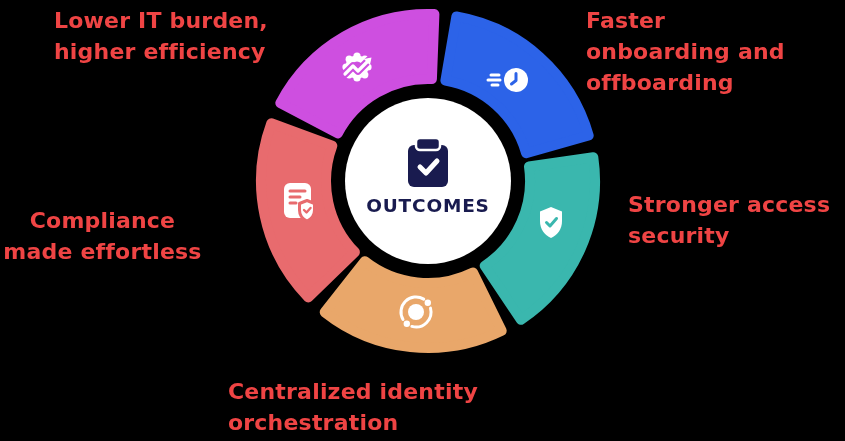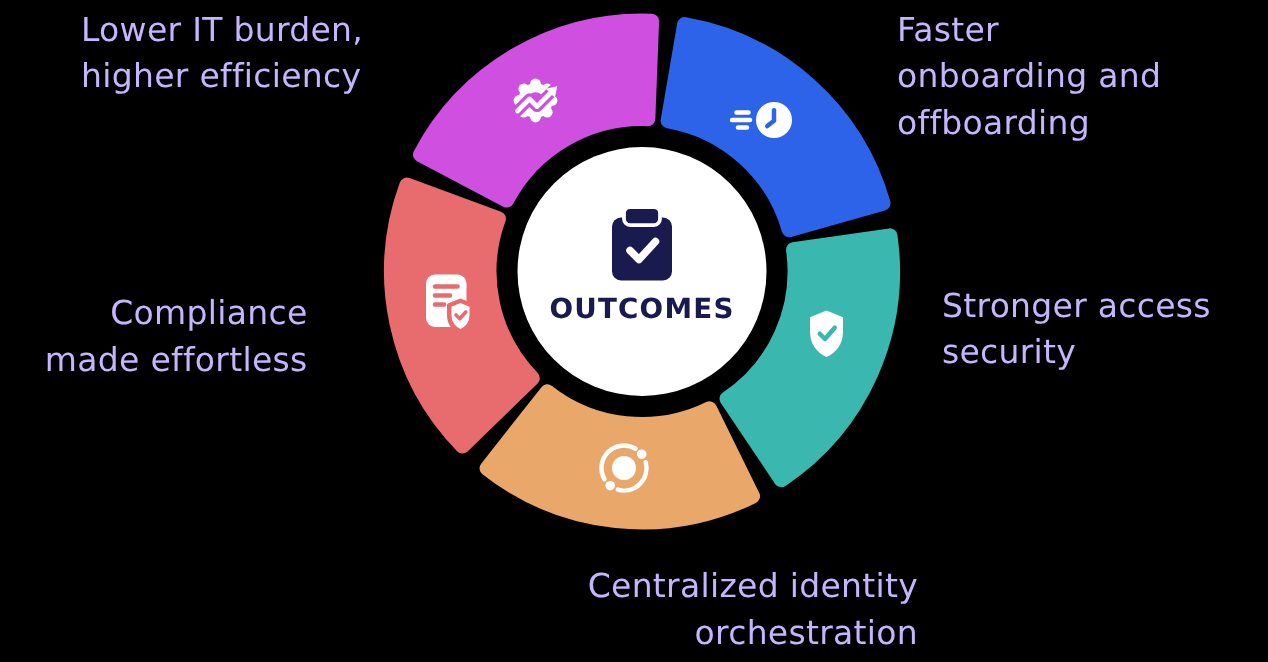--- a/index.html
+++ b/index.html
@@ -1,25 +1,25 @@
 <!DOCTYPE html>
 <html><head>
 <meta charset="utf-8">
 <style>
   *{margin:0;padding:0;box-sizing:border-box}
   html,body{width:845px;height:441px;background:#000;overflow:hidden}
   body{position:relative;font-family:"DejaVu Sans","Liberation Sans",sans-serif}
   #wheel-svg{position:absolute;left:0;top:0;display:block}
-  .label{position:absolute;color:#c4b5fd;font-size:22px;line-height:31px;
-         white-space:pre-line;letter-spacing:.2px;font-weight:400}
+  .label{position:absolute;color:#ef4444;font-size:22px;line-height:31px;
+         white-space:pre-line;letter-spacing:.2px;font-weight:700}
   #label-lower{left:54px;top:5px}
-  #label-faster{left:598px;top:5px}
+  #label-faster{left:586px;top:5px}
   #label-stronger{left:628px;top:189px}
-  #label-compliance{left:0;top:194px;width:205px;text-align:right}
-  #label-centralized{left:212px;top:376px;width:400px;text-align:right}
+  #label-compliance{left:0;top:205px;width:205px;text-align:center}
+  #label-centralized{left:228px;top:376px;width:400px;text-align:left}
   #hub-label{font-weight:bold;letter-spacing:.8px;font-size:18.5px;
              font-family:"DejaVu Sans","Liberation Sans",sans-serif}
 </style>
 </head>
 <body>
 
 <svg id="wheel-svg" width="845" height="441" viewBox="0 0 845 441">
 
   <g id="segments">
       <path d="M456.4 16.4 A167 167 0 0 1 588.7 135.5 L526.1 153.2 A102 102 0 0 0 445.4 80.5 Z" fill="#2c63e8" stroke="#2c63e8" stroke-width="10" stroke-linejoin="round"></path>

